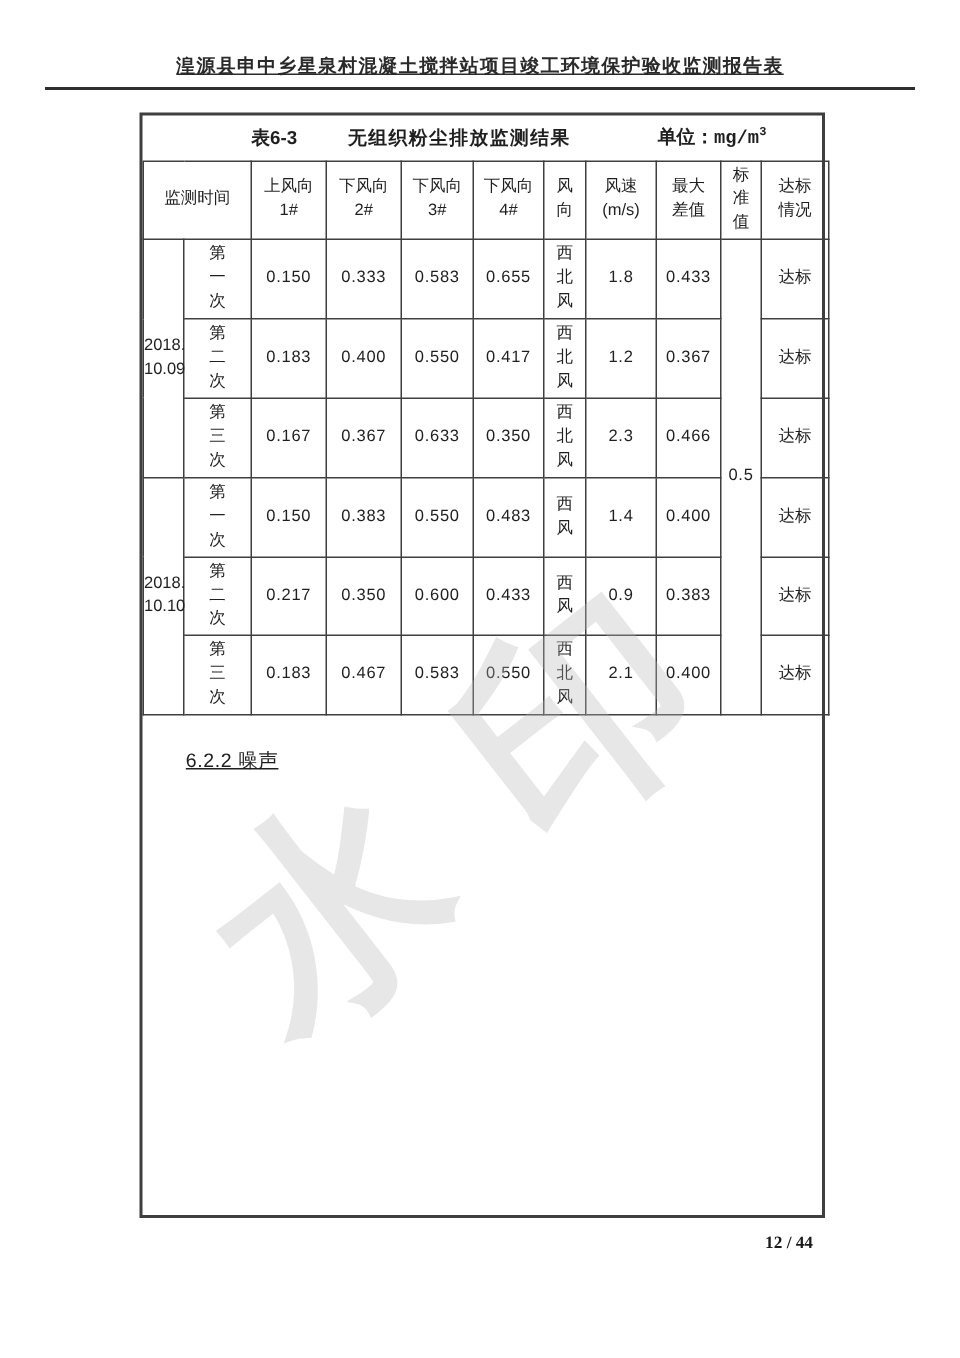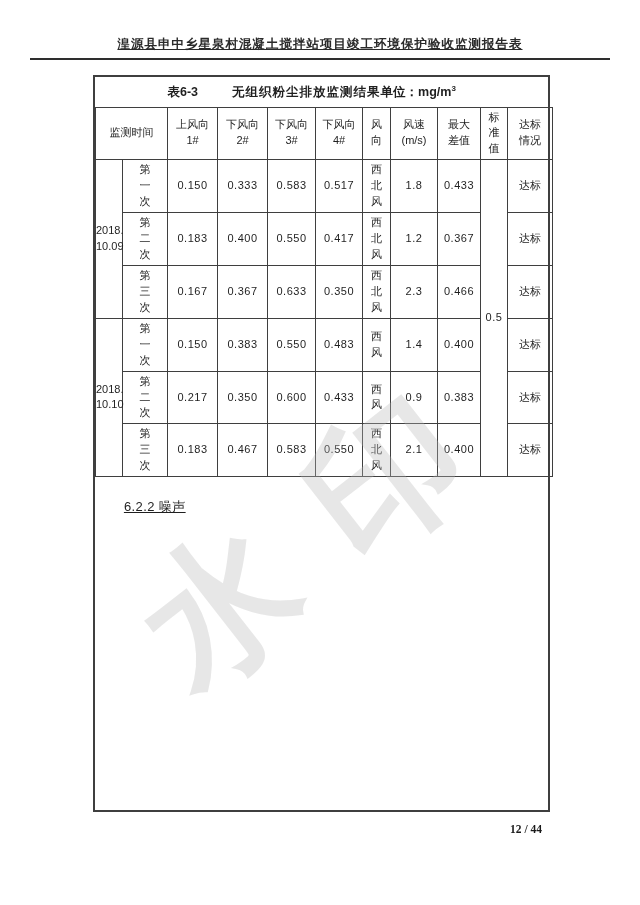--- a/index.html
+++ b/index.html
@@ -51,21 +51,21 @@
     white-space:nowrap;
   }
   .caption-flex {
     display:flex;
     align-items:center;
     padding-left:72px;
     font-size:12.5px;
     font-weight:bold;
   }
   .cap-title { margin-left:34px; letter-spacing:1px; }
-  .cap-unit  { font-weight:bold; }
+  .cap-unit  { margin-left:58px; font-weight:bold;font-family:Liberation Mono, monospace; }
   .cap-unit sup { font-size:8px; }
   .header-row th { height:48px; }
   .data-row td { height:50px; }
   .num-cell { letter-spacing:0.5px; }
   .body-text {
     padding:13px 11px 0 12px;
     font-size:13px;
     line-height:29px;
     text-align:justify;
     letter-spacing:0.4px;
@@ -157,21 +157,21 @@
     </tr>
     <tr class="data-row">
       <td rowspan="3">2018.
 10.09</td>
       <td>第
 一
 次</td>
       <td class="num-cell">0.150</td>
       <td class="num-cell">0.333</td>
       <td class="num-cell">0.583</td>
-      <td class="num-cell">0.517</td>
+      <td class="num-cell">0.655</td>
       <td>西
 北
 风</td>
       <td class="num-cell">1.8</td>
       <td class="num-cell">0.433</td>
       <td rowspan="6" class="num-cell">0.5</td>
       <td>达标</td>
     </tr>
     <tr class="data-row">
       <td>第

